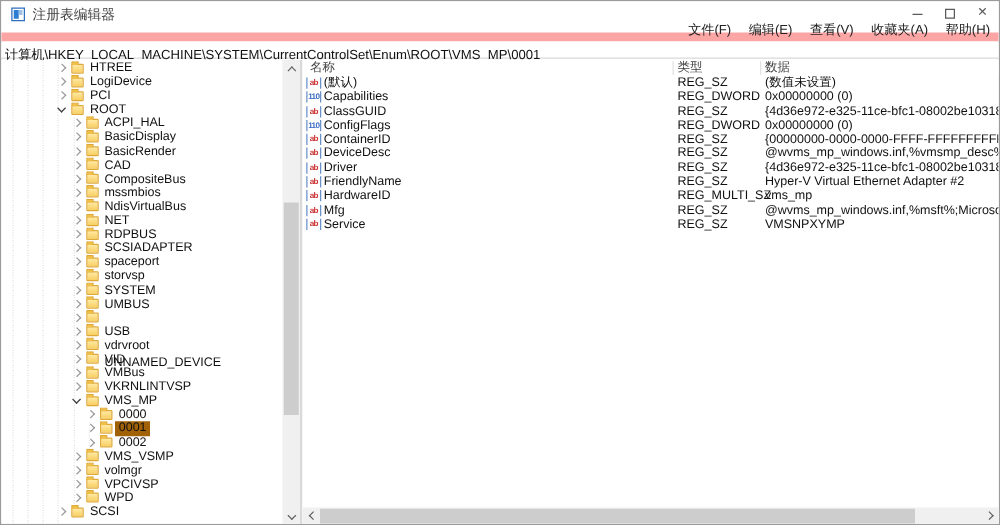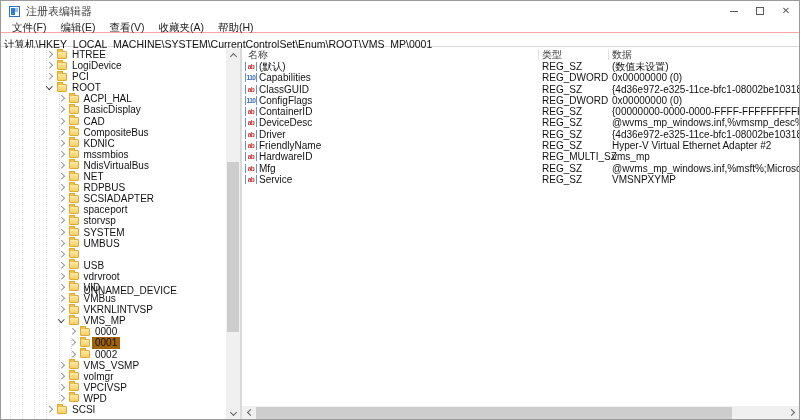--- a/index.html
+++ b/index.html
@@ -14,21 +14,21 @@
   .app-icon { position:relative; width:11px; height:11px; margin-left:8px; border:1px solid #2f6fbe; background:#fff; }
   .app-icon::before { content:""; position:absolute; left:1px; top:1px; width:4px; height:7px; background:#2d7dd2; }
   .app-icon::after { content:""; position:absolute; right:1px; top:1px; width:3px; height:4px; background:#9cc3e5; }
   .title-text { margin-left:6px; font-size:11px; color:#444; white-space:nowrap; }
   .win-controls { position:absolute; right:0; top:0; height:20px; display:flex; }
   .win-btn { width:26px; height:20px; display:flex; align-items:center; justify-content:center; color:#5a5a5a; }
   .glyph-min { width:8px; height:1px; background:#5a5a5a; }
   .glyph-max { width:8px; height:8px; border:1px solid #5a5a5a; background:transparent; }
   .glyph-close { font-size:10px; line-height:10px; color:#5a5a5a; }
   
-  .menubar { position:absolute; left:0; top:20px; width:100%; height:12px; background:#fff; border-bottom:1px solid #fca5a5; display:flex; align-items:center; padding-left:4px; }
+  .menubar { position:absolute; left:0; top:20px; width:100%; height:12px; background:#fff; border-bottom:7px solid #fca5a5; display:flex; align-items:center; padding-left:4px;justify-content:flex-end; }
   .menu-item { font-size:10.5px; color:#222; padding:0 7px; line-height:12px; white-space:nowrap; }
   
   .addressbar { position:absolute; left:0; top:33px; width:100%; height:13px; background:#fff; border-bottom:1px solid #d9d9d9; }
   .address-input { width:100%; height:100%; border:none; outline:none; font-family:inherit; font-size:10.5px; color:#111; padding:0 0 0 3px; background:transparent; }
   
   .main { position:absolute; left:0; top:47px; width:100%; height:372px; }
   .tree-panel { position:absolute; left:0; top:0; width:239px; height:100%; background:#fff; overflow:hidden; }
   .splitter { position:absolute; left:239px; top:0; width:2px; height:100%; background:#d9d9d9; }
   .list-panel { position:absolute; left:241px; top:0; right:0; height:100%; background:#fff; overflow:hidden; }
   
@@ -130,31 +130,31 @@
             <span class="tlabel" style="left: 79.5px;">ACPI_HAL</span>
           </div>
           <div class="trow">
             <span class="chev" style="left: 57.5px;"></span>
             <span class="folder" style="left: 67.5px;"></span>
             <span class="tlabel" style="left: 79.5px;">BasicDisplay</span>
           </div>
           <div class="trow">
             <span class="chev" style="left: 57.5px;"></span>
             <span class="folder" style="left: 67.5px;"></span>
+            <span class="tlabel" style="left: 79.5px;">BasicRender</span>
+          </div>
+          <div class="trow">
+            <span class="chev" style="left: 57.5px;"></span>
+            <span class="folder" style="left: 67.5px;"></span>
             <span class="tlabel" style="left: 79.5px;">CAD</span>
           </div>
           <div class="trow">
             <span class="chev" style="left: 57.5px;"></span>
             <span class="folder" style="left: 67.5px;"></span>
             <span class="tlabel" style="left: 79.5px;">CompositeBus</span>
-          </div>
-          <div class="trow">
-            <span class="chev" style="left: 57.5px;"></span>
-            <span class="folder" style="left: 67.5px;"></span>
-            <span class="tlabel" style="left: 79.5px;">KDNIC</span>
           </div>
           <div class="trow">
             <span class="chev" style="left: 57.5px;"></span>
             <span class="folder" style="left: 67.5px;"></span>
             <span class="tlabel" style="left: 79.5px;">mssmbios</span>
           </div>
           <div class="trow">
             <span class="chev" style="left: 57.5px;"></span>
             <span class="folder" style="left: 67.5px;"></span>
             <span class="tlabel" style="left: 79.5px;">NdisVirtualBus</span>

